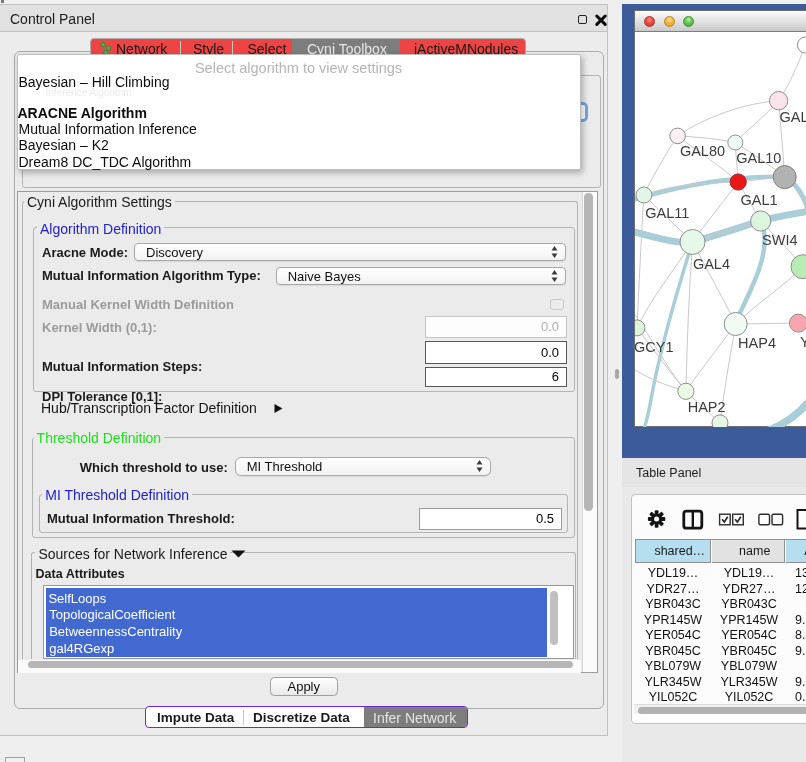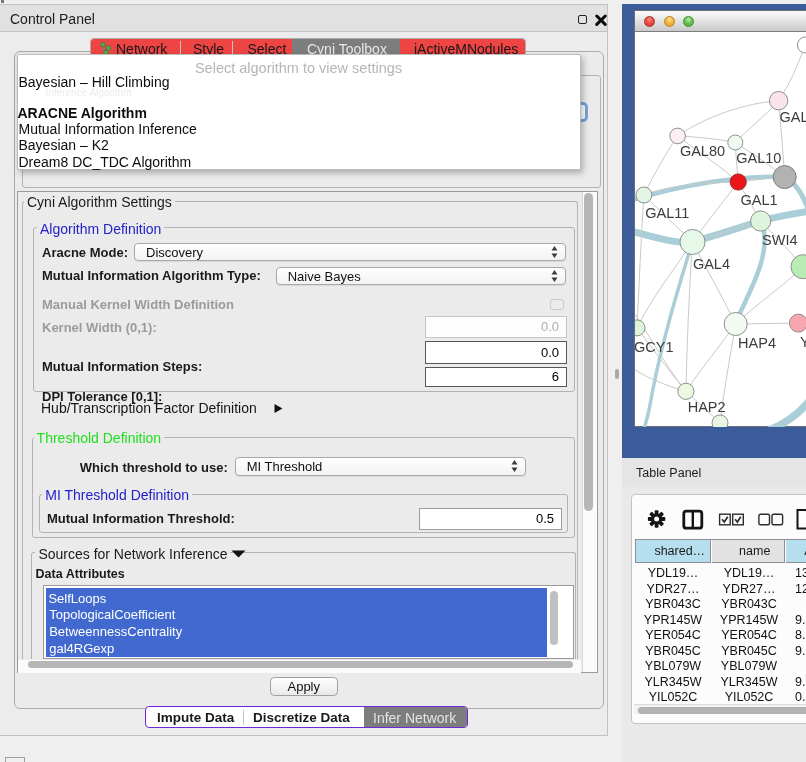--- a/index.html
+++ b/index.html
@@ -244,21 +244,21 @@
 
   <div class="lbl" style="left:41px;top:396px;font-size:14px;color:#141414;">Hub/Transcription Factor Definition</div>
   <svg width="9" height="9" style="position:absolute;left:274px;top:399px;">
       <path d="M 0.5,0 L 8.5,4.5 L 0.5,9 Z" fill="#111"></path>
     </svg>
 
   <div class="grp" style="left:32.3px;top:431.5px;width:543px;height:101.5px;"></div>
   <div class="gl" style="left:33.6px;top:425px;color:#1de01d;">Threshold Definition</div>
 
   <div class="lbl bold" style="left:79.8px;top:456px;">Which threshold to use:</div>
-  <div class="combo" style="left:234.7px;top:451.7px;width:291px;height:19px;">
+  <div class="combo" style="left:234.7px;top:451.7px;width:256px;height:19px;border-radius:6px;">
     <div class="t">MI Threshold</div>
     <svg class="spin" viewBox="0 0 7 12">
         <path d="M 3.5,0 L 6.5,4.5 L 0.5,4.5 Z M 3.5,12 L 6.5,7.5 L 0.5,7.5 Z" fill="#3c3c3c"></path>
       </svg>
   </div>
 
   <div class="grp" style="left:39px;top:488.5px;width:528.5px;height:39px;"></div>
   <div class="gl" style="left:42.3px;top:481.5px;color:#2222cc;">MI Threshold Definition</div>
   <div class="lbl bold" style="left:47px;top:507.2px;">Mutual Information Threshold:</div>
   <div class="fld" style="left:418.5px;top:503px;width:143.5px;height:22px;border:1px solid #9b9b9b;color:#000;line-height:20px;">0.5</div>

